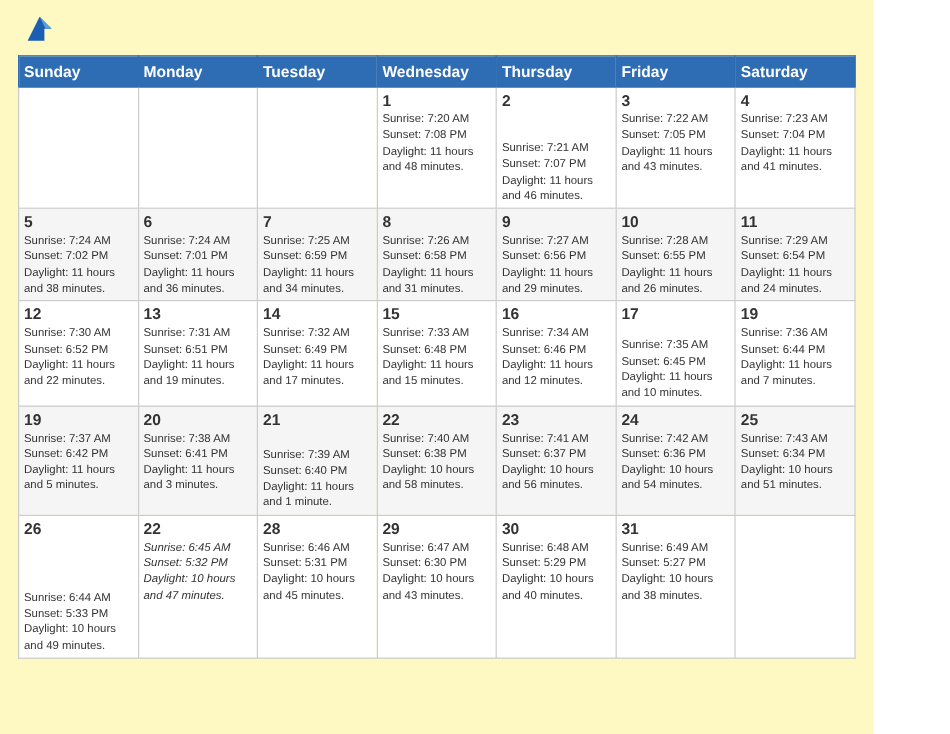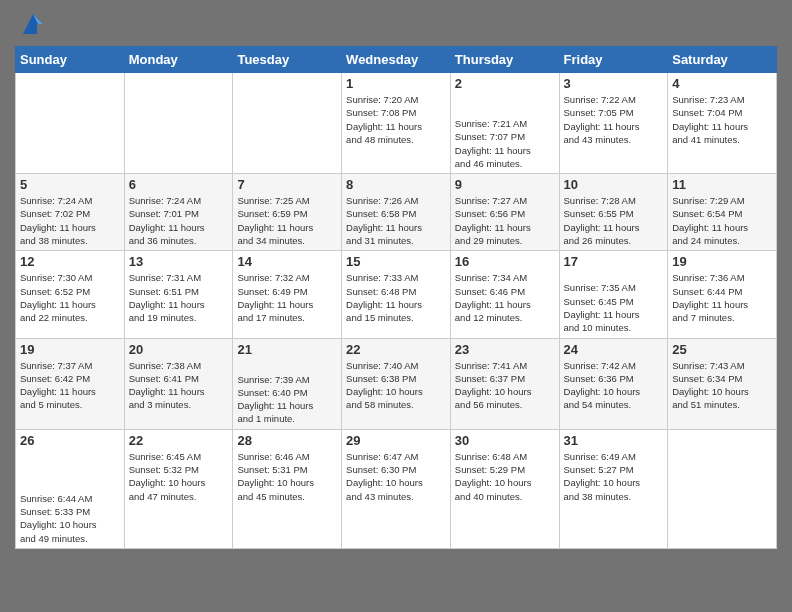--- a/index.html
+++ b/index.html
@@ -4,23 +4,23 @@
   <style>
     * { box-sizing: border-box; margin: 0; padding: 0; }
     body {
       font-family: Arial, sans-serif;
       background: #fff;
       width: 792px;
       height: 612px;
       overflow: hidden;
     }
     .page {
-      width: 792px;
+      width: 728px;
       height: 612px;
-      background: #737373;
+      background: #fef9c3;
       padding: 10px 15px 10px 15px;
     }
     .header {
       display: flex;
       justify-content: space-between;
       align-items: flex-start;
       margin-bottom: 8px;
     }
     .logo {
       display: flex;
@@ -323,21 +323,21 @@
         <tr>
           <td>
             <span class="day-number">26</span>
             <div class="day-info" style="white-space: pre-line; margin-top: 44px;">Sunrise: 6:44 AM
 Sunset: 5:33 PM
 Daylight: 10 hours
 and 49 minutes.</div>
           </td>
           <td>
             <span class="day-number">22</span>
-            <div class="day-info" style="white-space: pre-line;">Sunrise: 6:45 AM
+            <div class="day-info" style="white-space: pre-line; font-style: italic;">Sunrise: 6:45 AM
 Sunset: 5:32 PM
 Daylight: 10 hours
 and 47 minutes.</div>
           </td>
           <td>
             <span class="day-number">28</span>
             <div class="day-info" style="white-space: pre-line;">Sunrise: 6:46 AM
 Sunset: 5:31 PM
 Daylight: 10 hours
 and 45 minutes.</div>

